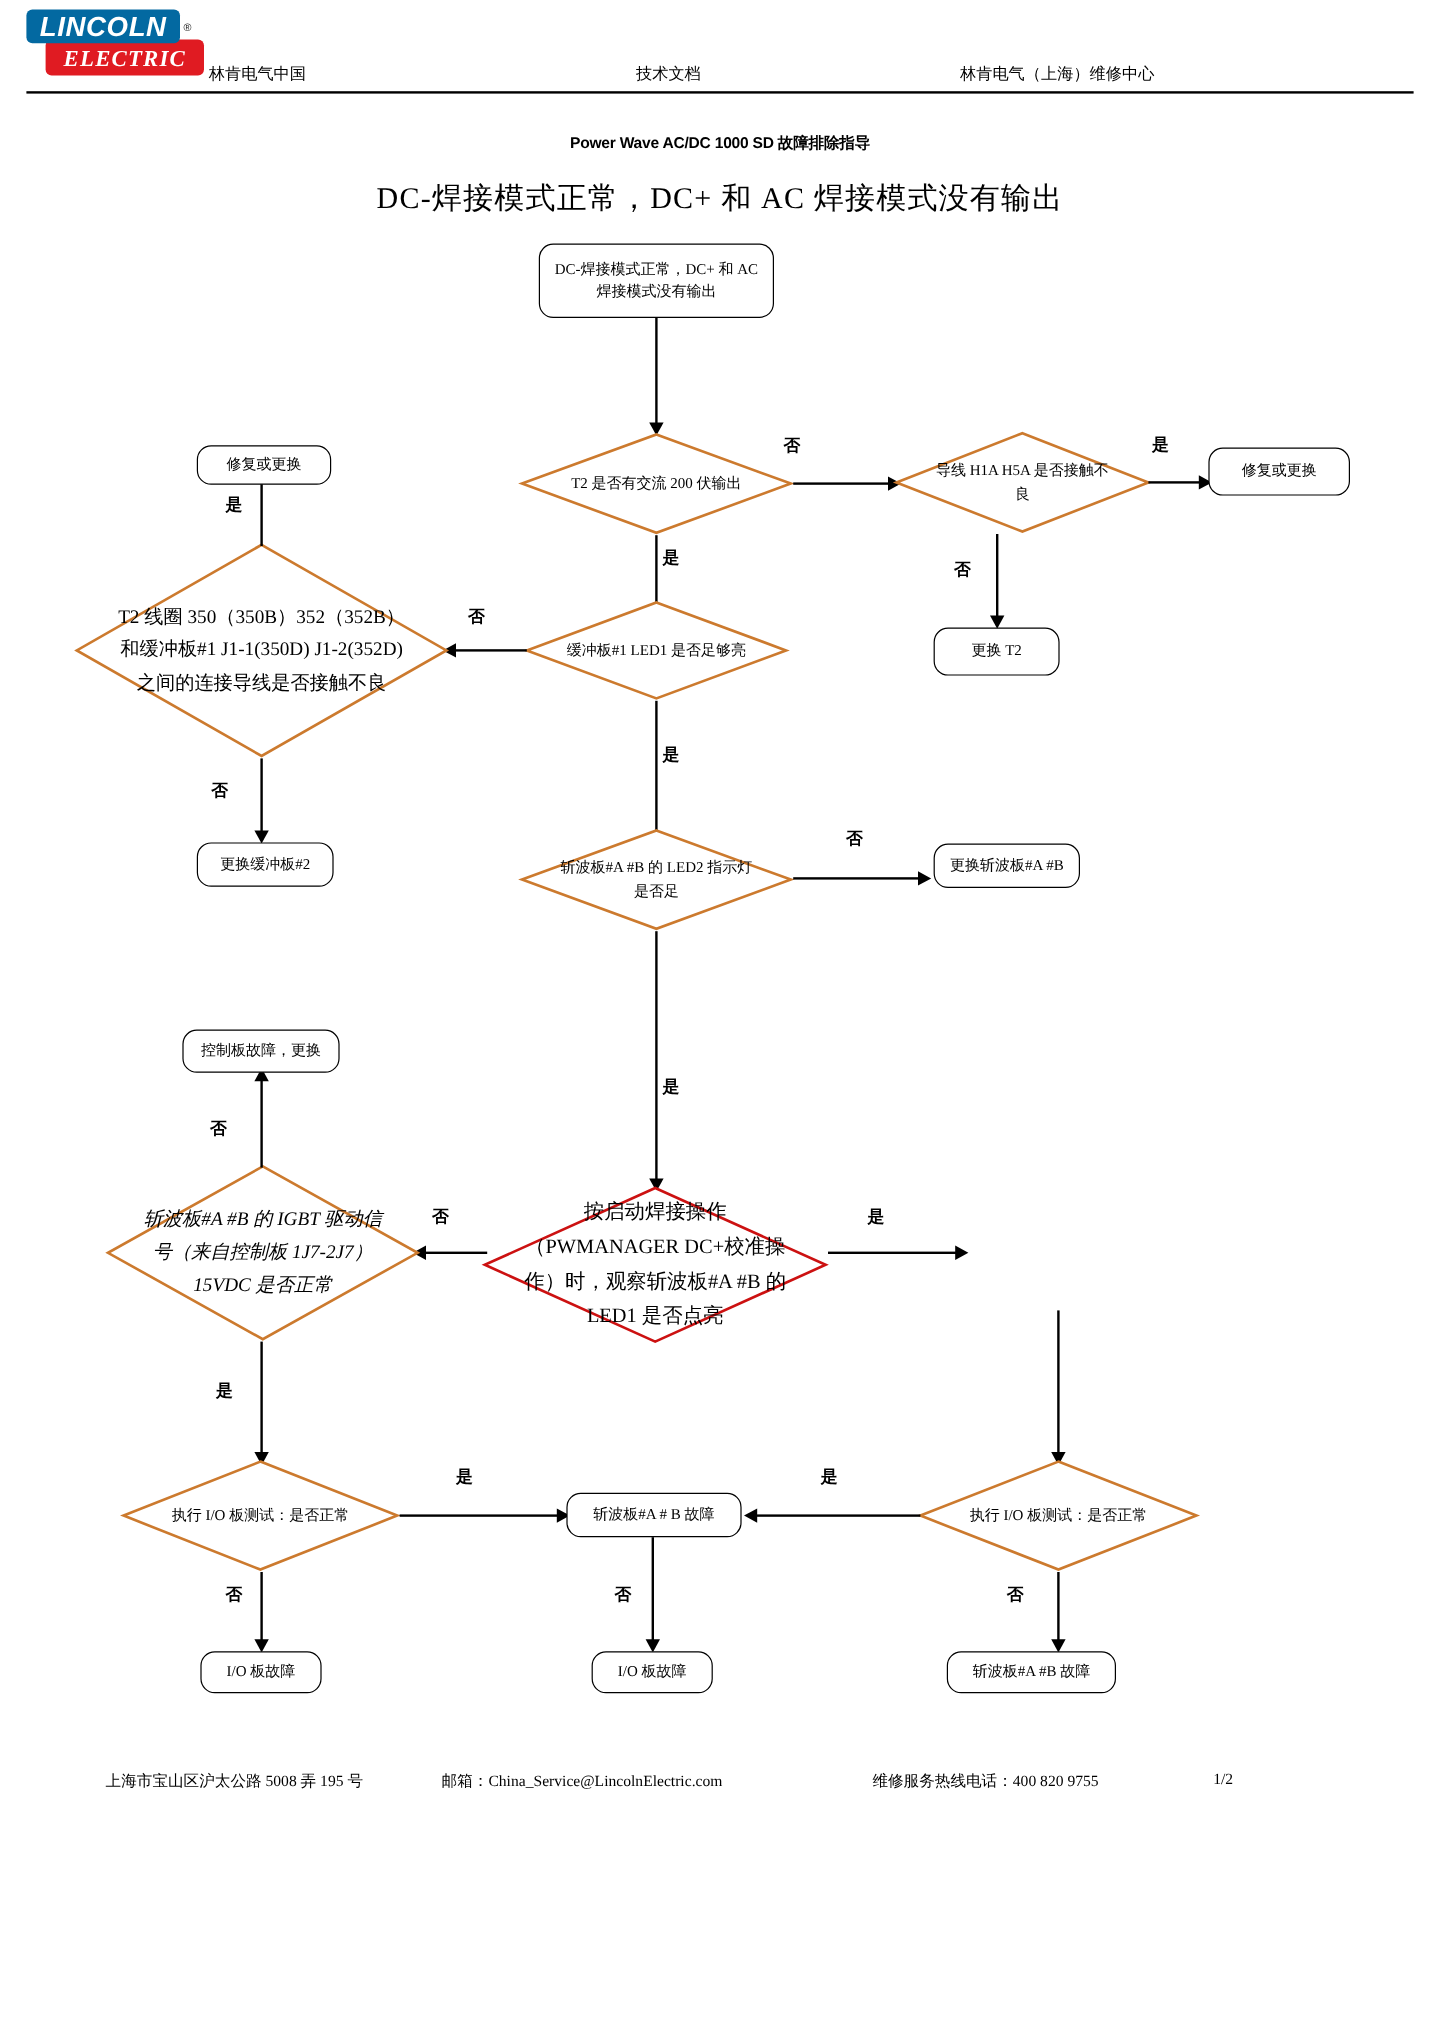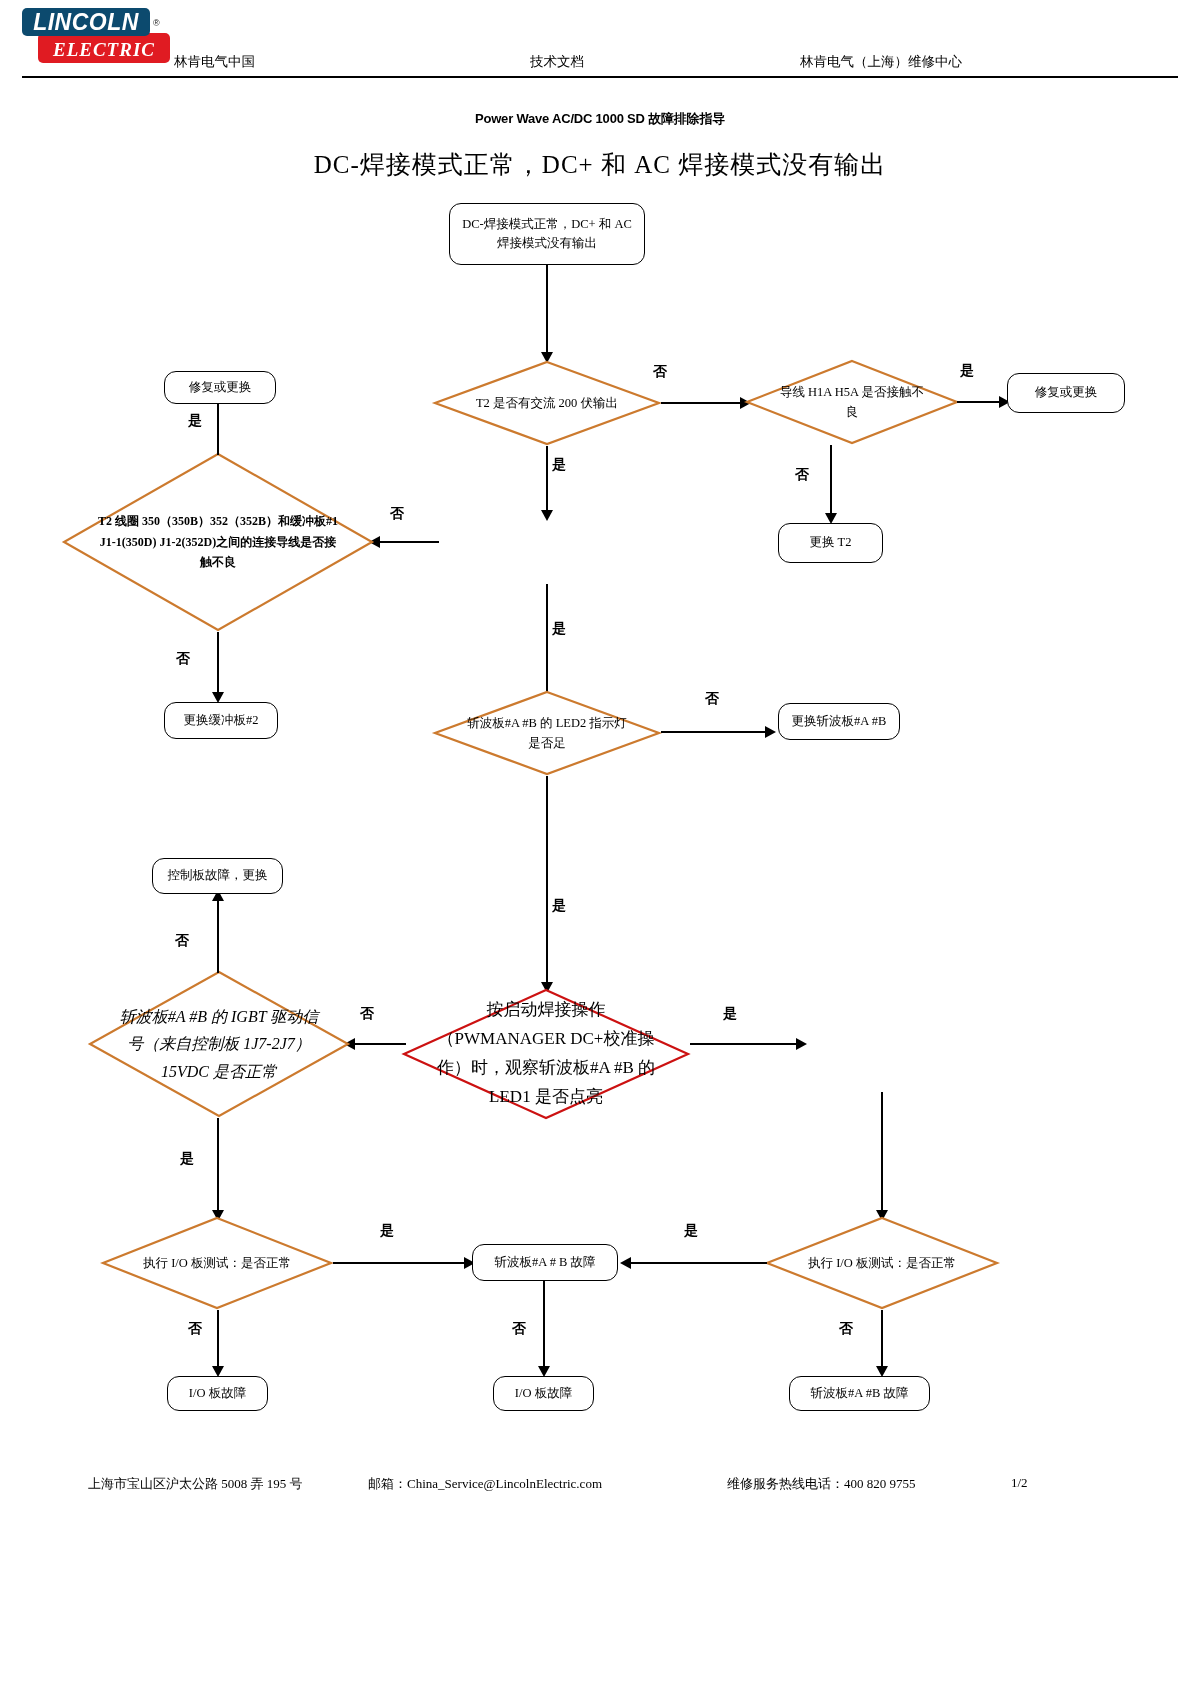--- a/index.html
+++ b/index.html
@@ -26,21 +26,21 @@
     top: 8px;
     width: 148px;
     height: 60px;
   }
   .logo-top {
     position: absolute;
     left: 0px;
     top: 0px;
     width: 128px;
     height: 28px;
-    background: #0c4a6e;
+    background: #0369a1;
     border-radius: 5px;
     color: #ffffff;
     font-family: "Liberation Sans", sans-serif;
     font-weight: bold;
     font-size: 23px;
     letter-spacing: 0.5px;
     text-align: center;
     line-height: 28px;
     font-style: italic;
     z-index: 2;
@@ -254,30 +254,36 @@
   <div class="edge edge-v" style="left:830px; top:445px; height:75px;"></div>
   <div class="arrow arrow-down" style="left:824.5px; top:513px;"></div>
   <div class="elabel" style="left:795px; top:466px;">否</div>
 
   <div class="node term" style="left:778px; top:523px; width:105px; height:40px;">更换 T2</div>
 
   <div class="edge edge-v" style="left:546px; top:446px; height:72px;"></div>
   <div class="arrow arrow-down" style="left:540.5px; top:510px;"></div>
   <div class="elabel" style="left:552px; top:456px;">是</div>
 
+  <div class="diamond-wrap" style="left:437px; top:500px; width:220px; height:84px;">
+    <svg width="220" height="84" viewBox="0 0 220 84">
+      <polygon points="110,2 218,42 110,82 2,42" fill="#ffffff" stroke="#CC7A2E" stroke-width="2.2"></polygon>
+    </svg>
+    <div class="diamond-label">缓冲板#1 LED1 是否足够亮</div>
+  </div>
 
   <div class="edge edge-h" style="left:373px; top:541px; width:66px;"></div>
   <div class="arrow arrow-left" style="left:369px; top:535.5px;"></div>
   <div class="elabel" style="left:390px; top:505px;">否</div>
 
   <div class="diamond-wrap" style="left:62px; top:452px; width:312px; height:180px;">
     <svg width="312" height="180" viewBox="0 0 312 180">
       <polygon points="156,2 310,90 156,178 2,90" fill="#ffffff" stroke="#CC7A2E" stroke-width="2.2"></polygon>
     </svg>
-    <div class="diamond-label" style="padding:0 11%; font-size:12px; line-height:1.7;font-weight:bold;">T2 线圈 350（350B）352（352B）和缓冲板#1 J1-1(350D) J1-2(352D)之间的连接导线是否接触不良</div>
+    <div class="diamond-label" style="padding:0 11%; font-size:16px; line-height:1.7;">T2 线圈 350（350B）352（352B）和缓冲板#1 J1-1(350D) J1-2(352D)之间的连接导线是否接触不良</div>
   </div>
 
   <div class="edge edge-v" style="left:217px; top:400px; height:55px;"></div>
   <div class="arrow arrow-up" style="left:211.5px; top:392px;"></div>
   <div class="elabel" style="left:188px; top:412px;">是</div>
 
   <div class="node term" style="left:164px; top:371px; width:112px; height:33px;">修复或更换</div>
 
   <div class="edge edge-v" style="left:217px; top:632px; height:66px;"></div>
   <div class="arrow arrow-down" style="left:211.5px; top:692px;"></div>

